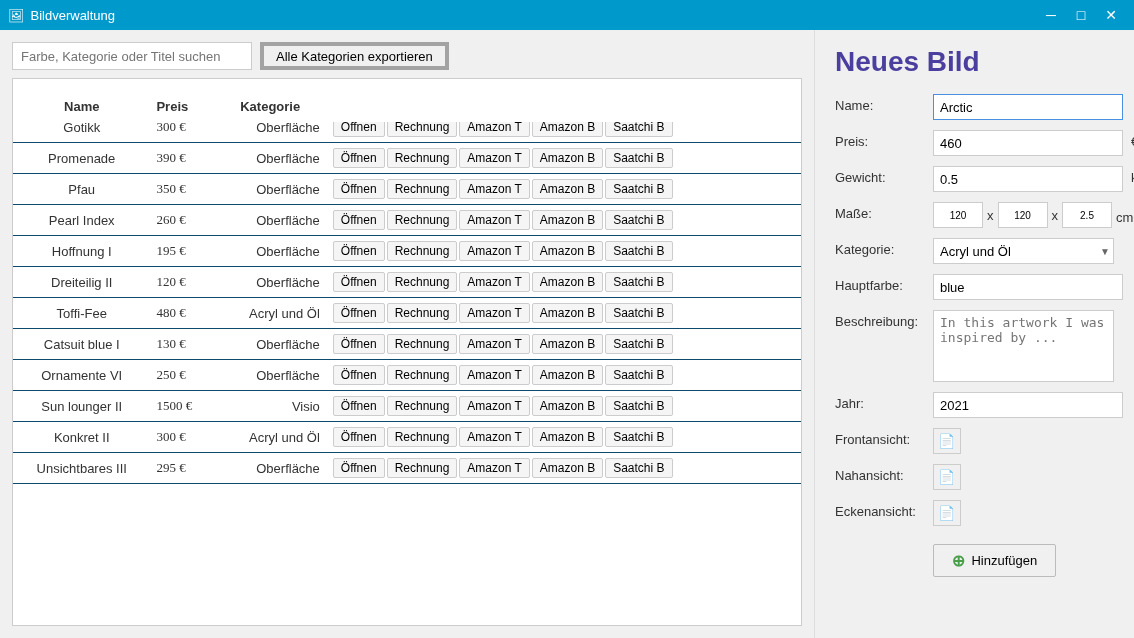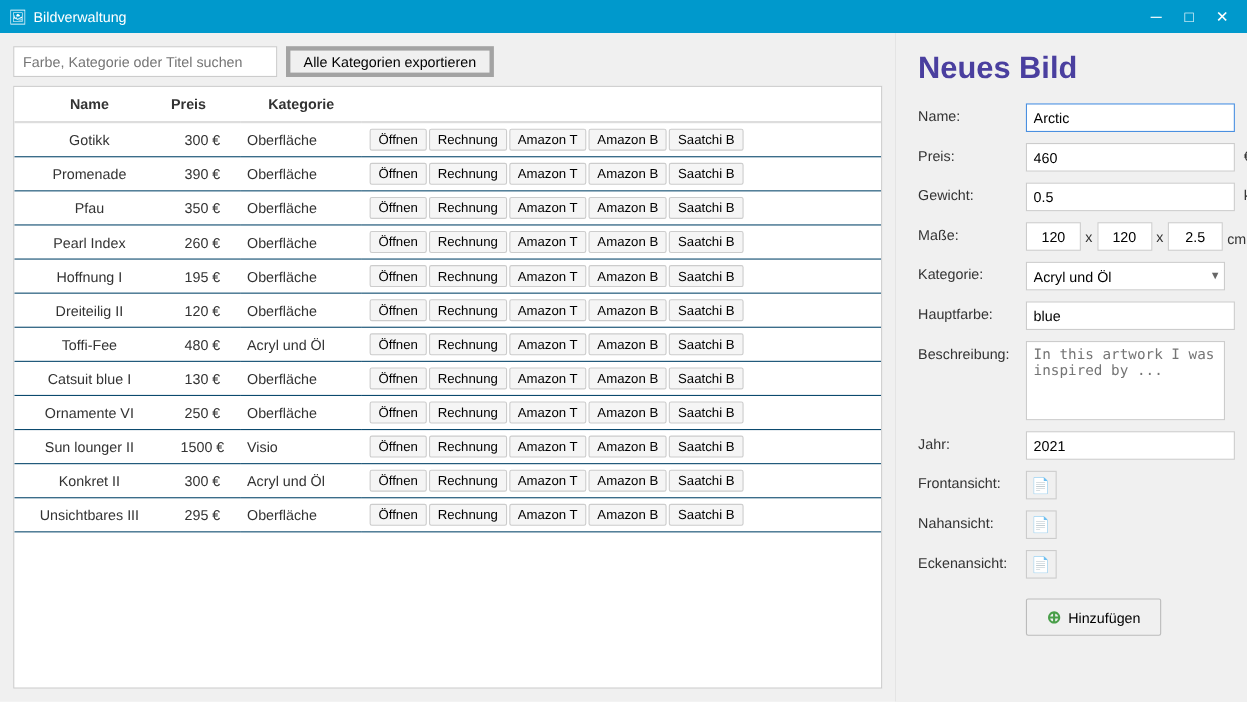--- a/index.html
+++ b/index.html
@@ -74,32 +74,32 @@
       border-collapse: collapse;
       font-size: 13px;
     }
     .artwork-table thead th {
       background: white;
       font-weight: bold;
       padding: 8px 6px;
       border-bottom: 2px solid #ddd;
       text-align: left;
       position: sticky;
-      top: 0;
+      top: 12px;
     }
     .artwork-table thead th:first-child { text-align: center; }
     .artwork-table thead th:nth-child(2) { text-align: left; }
     .artwork-table thead th:nth-child(3) { text-align: center; }
     .artwork-table tbody td {
       padding: 5px 6px;
       border-bottom: 1px solid #0c4a6e;
     }
     .artwork-table tbody td:first-child { text-align: center; }
-    .artwork-table tbody td:nth-child(2) { text-align: center; }
-    .artwork-table tbody td:nth-child(3) { text-align: left; }
+    .artwork-table tbody td:nth-child(2) { text-align: left; font-family: Liberation Serif, serif; }
+    .artwork-table tbody td:nth-child(3) { text-align: right; }
     .action-btn {
       padding: 2px 7px;
       margin: 0 1px;
       border: 1px solid #ccc;
       background: #f5f5f5;
       font-size: 12px;
       cursor: pointer;
       border-radius: 2px;
     }
 
@@ -163,21 +163,21 @@
       display: flex;
       align-items: center;
       flex: 1;
       gap: 4px;
     }
     .dim-input {
       width: 50px;
       height: 26px;
       border: 1px solid #ccc;
       padding: 2px 6px;
-      font-size: 13px;
+      font-size: 10px;
       background: white;
       text-align: center;
     }
     .dim-sep {
       font-size: 13px;
       color: #333;
     }
     .select-wrapper {
       flex: 1;
       position: relative;

